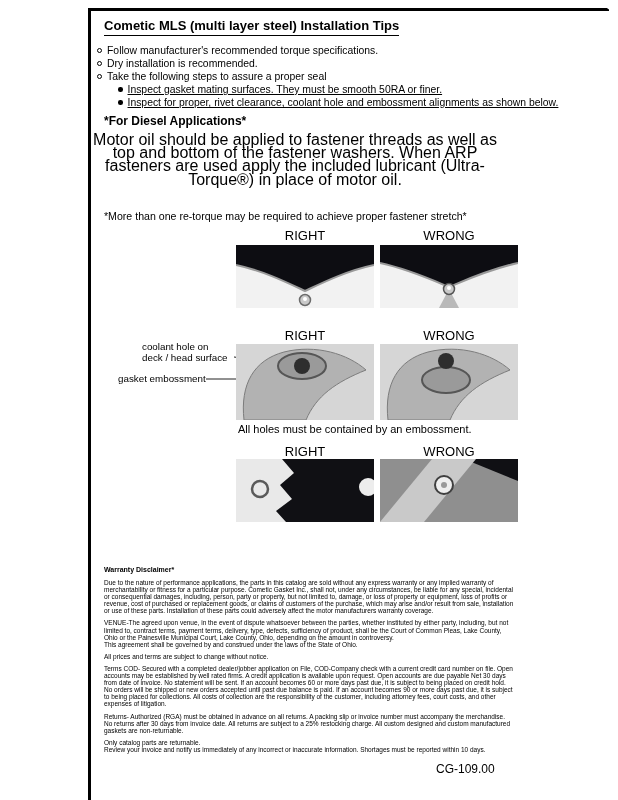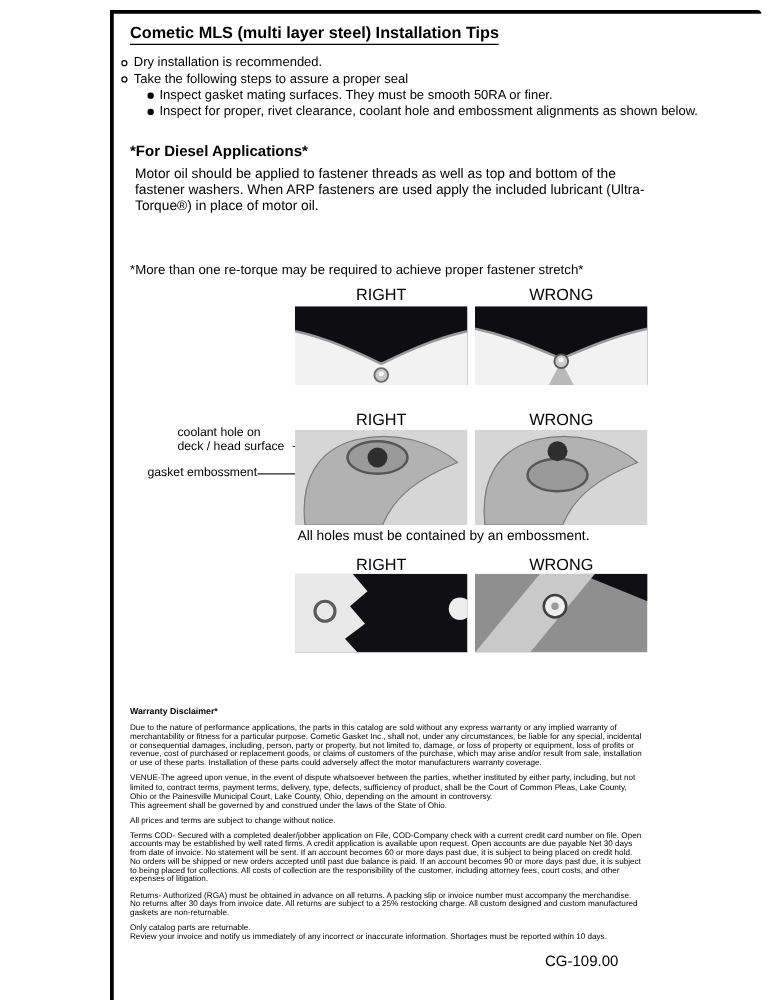--- a/index.html
+++ b/index.html
@@ -8,27 +8,27 @@
   .page { position: relative; width: 618px; height: 800px; background: #fff; overflow: hidden; border-radius: 32px; }
 
   .rule-left { position: absolute; left: 88px; top: 8px; width: 3px; height: 792px; background: #000; }
   .rule-top  { position: absolute; left: 88px; top: 8px; width: 521px; height: 3px; background: #000; }
 
   .title { position: absolute; left: 104px; top: 18px; font-size: 13px; font-weight: bold;
            border-bottom: 1.5px solid #000; padding-bottom: 2px; }
 
   .bullets { position: absolute; left: 97px; top: 44px; font-size: 10.4px; line-height: 13px; }
   .b-row { display: flex; align-items: flex-start; }
-  .b-sub { margin-left: 21px; }
+  .b-sub { margin-left: 21px; text-decoration: underline; }
   .b-marker { flex: none; margin: 3.5px 5px 0 0; border-radius: 50%; }
   .b-marker.open   { width: 5px; height: 5px; border: 1px solid #000; background: #fff; }
   .b-marker.filled { width: 4.5px; height: 4.5px; background: #000; margin-top: 4px; }
 
   .diesel-heading { position: absolute; left: 104px; top: 114px; font-size: 12px; font-weight: bold; }
-  .body-para { position: absolute; left: 108px; width: 414px; font-size: 11px; line-height: 13.2px; }
+  .body-para { position: absolute; left: 88px; width: 414px; font-size: 16px; line-height: 13.2px; text-align: center; }
   .p1 { top: 133px; }
   .p2 { top: 165px; }
   .note { position: absolute; left: 104px; top: 210px; font-size: 10.6px; }
 
   .hdr { position: absolute; width: 138px; text-align: center; font-size: 13px; }
   .hdr.r1a { left: 236px; top: 228px; } .hdr.r1b { left: 380px; top: 228px; }
   .hdr.r2a { left: 236px; top: 328px; } .hdr.r2b { left: 380px; top: 328px; }
   .hdr.r3a { left: 236px; top: 444px; } .hdr.r3b { left: 380px; top: 444px; }
 
   .img { position: absolute; width: 138px; }
@@ -57,20 +57,24 @@
 <body>
 
 <div class="page">
 
   <div class="rule-top"></div>
   <div class="rule-left"></div>
 
   <h1 class="title">Cometic MLS (multi layer steel) Installation Tips</h1>
 
   <div class="bullets">
+    <div class="b-row">
+      <span class="b-marker open"></span>
+      <span>Follow manufacturer's recommended torque specifications.</span>
+    </div>
     <div class="b-row">
       <span class="b-marker open"></span>
       <span>Dry installation is recommended.</span>
     </div>
     <div class="b-row">
       <span class="b-marker open"></span>
       <span>Take the following steps to assure a proper seal</span>
     </div>
     <div class="b-row b-sub">
       <span class="b-marker filled"></span>

